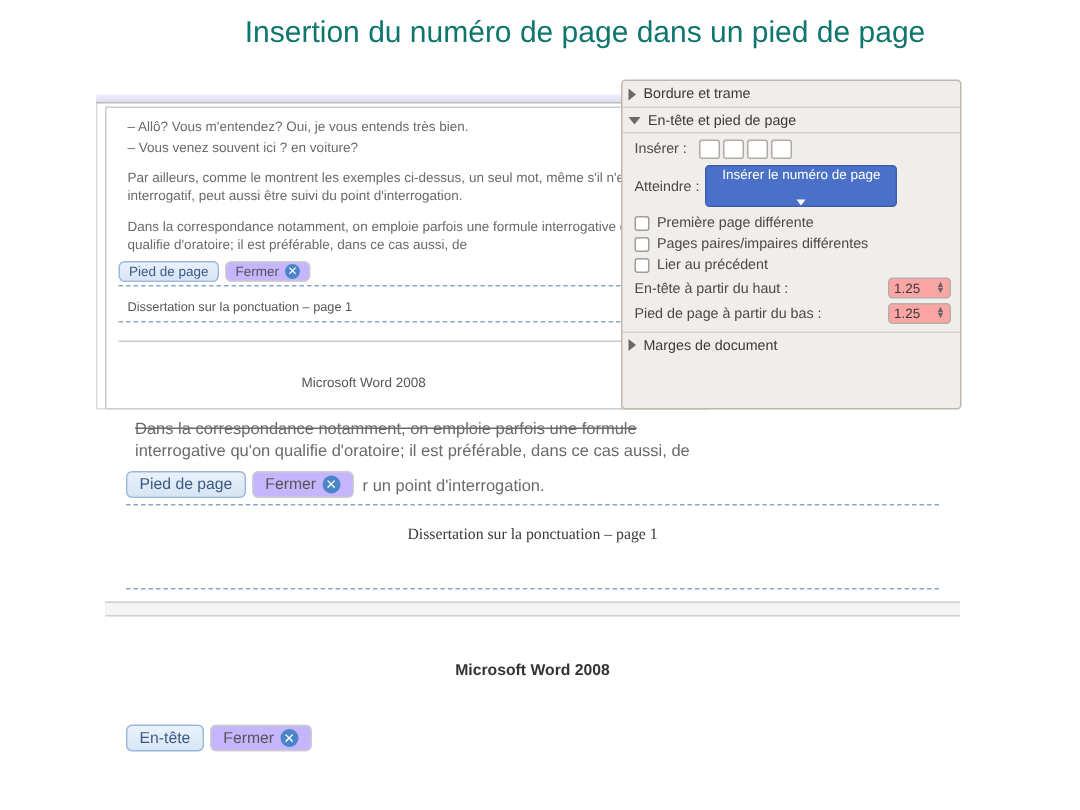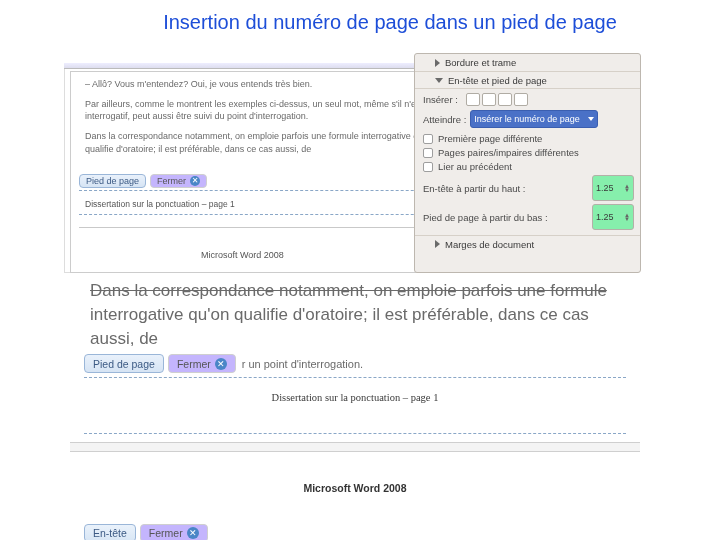--- a/index.html
+++ b/index.html
@@ -7,21 +7,21 @@
     width: 720px;
     height: 540px;
     background: #fff;
     font-family: Arial, Helvetica, sans-serif;
     font-size: 10px;
     color: #444;
     overflow: hidden;
     position: relative;
   }
   .title {
-    color: #1d4ed8;
+    color: #0f766e;
     font-size: 20px;
     text-align: center;
     padding: 10px 60px 6px 120px;
     line-height: 1.25;
   }
   .canvas {
     position: relative;
     width: 720px;
     height: 475px;
   }
@@ -104,21 +104,21 @@
     background:#f0edea;
     border:1px solid #bdb7af;
     border-radius:3px;
     font-size:9.5px;
     color:#3a3a3a;
     overflow:hidden;
   }
   .prow {
     display:flex; align-items:center;
     border-top:1px solid #d6d0c8;
-    padding:2px 20px;
+    padding:2px 4px;
     height:17px;
   }
   .prow:first-child{border-top:none;}
   .disclose {
     width:0;height:0;
     border-top:4px solid transparent;
     border-bottom:4px solid transparent;
     border-left:5px solid #6a6a6a;
     margin-right:5px;
   }
@@ -131,46 +131,46 @@
     margin-right:5px;
   }
   .section-body {
     padding:4px 6px 2px 8px;
     border-top:1px solid #d6d0c8;
   }
   .lbl6 { color:#4a4a4a; }
   .ddl {
     display:inline-flex; align-items:center; justify-content:space-between;
     background:#fff; border:1px solid #b4b0a8; border-radius:3px;
-    height:18px; padding:0 3px; font-size:9px;
-    min-width:96px; margin-left:4px;
+    height:28px; padding:0 3px; font-size:9px;
+    min-width:96px; margin-left:4px;flex-direction:column;
   }
   .ddl .chev {
     width:0;height:0;border-left:3px solid transparent;border-right:3px solid transparent;border-top:4px solid #666;
   }
   .chk { width:10px;height:10px;border:1px solid #9e9e9e;border-radius:2px;background:#fff;display:inline-block;margin-right:5px; }
   .stepper {
     display:inline-flex;align-items:center;
-    background:#86efac;border:1px solid #b4b0a8;border-radius:3px;
-    height:14px; padding:12px 3px; font-size:9px; width:42px; justify-content:space-between;
+    background:#fca5a5;border:1px solid #b4b0a8;border-radius:3px;
+    height:14px; padding:0 3px; font-size:9px; width:42px; justify-content:space-between;
   }
   .stepper .arrows{display:flex;flex-direction:column;line-height:4px;font-size:6px;color:#666;}
   .highlight-sel {
     background:#4a71c7;color:#fff;border-color:#3a5eb0;
   }
 
   
   .doc-bot {
     position:absolute;
     left:60px; top:238px;
     width:590px; height:238px;
     background:#fff;
   }
   .bot-text {
-    font-size:17px; color:#6a6a6a;
+    font-size:11px; color:#6a6a6a;
     padding:0 26px 0 30px;
     line-height:1.4;
   }
   .bot-text .strike {
     text-decoration: line-through;
   }
   .bot-tags {
     display:flex; margin:4px 0 0 24px;
   }
   .bot-tags .footer-tag, .bot-tags .footer-close {
@@ -222,20 +222,21 @@
 <body>
 
 <div class="title">Insertion du numéro de page dans un pied de page</div>
 
 <div class="canvas">
 
   <div class="doc-top">
     <div class="ruler-top"></div>
     <div class="paper-top">
       <p class="para">– Allô? Vous m'entendez? Oui, je vous entends très bien.</p>
+      <p class="para" style="margin-top:2px">– Vous venez souvent ici ? en voiture?</p>
       <p class="para" style="margin-top:8px">Par ailleurs, comme le montrent les exemples ci-dessus, un seul mot, même s'il n'est pas interrogatif, peut aussi être suivi du point d'interrogation.</p>
       <p class="para" style="margin-top:8px">Dans la correspondance notamment, on emploie parfois une formule interrogative qu'on qualifie d'oratoire; il est préférable, dans ce cas aussi, de</p>
       <div class="footer-bar-top">
         <span class="footer-tag">Pied de page</span>
         <span class="footer-close">
           <span>Fermer</span>
           <span class="x">✕</span>
         </span>
       </div>
       <div class="dash-zone-top">

